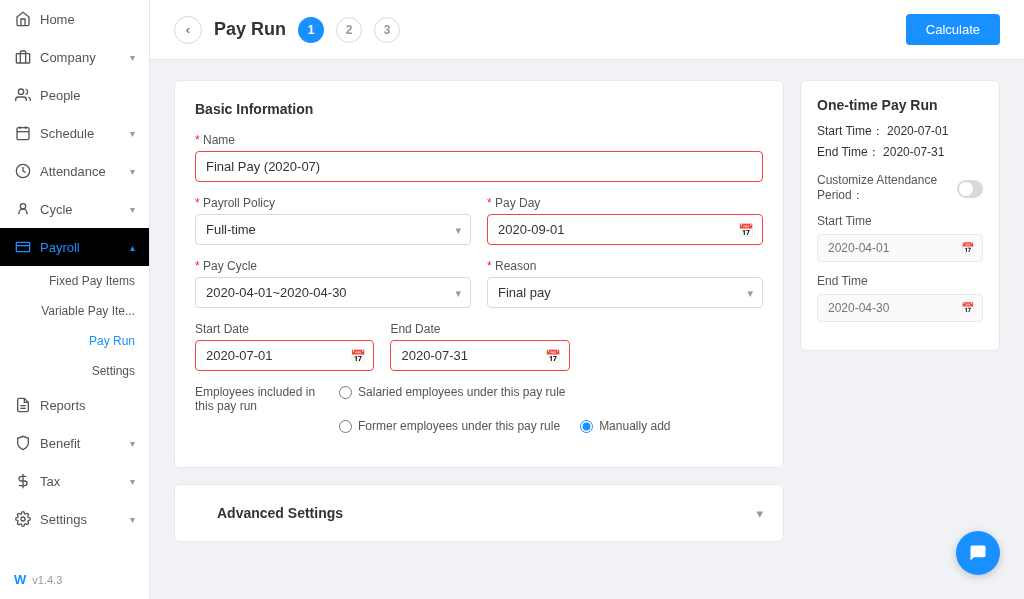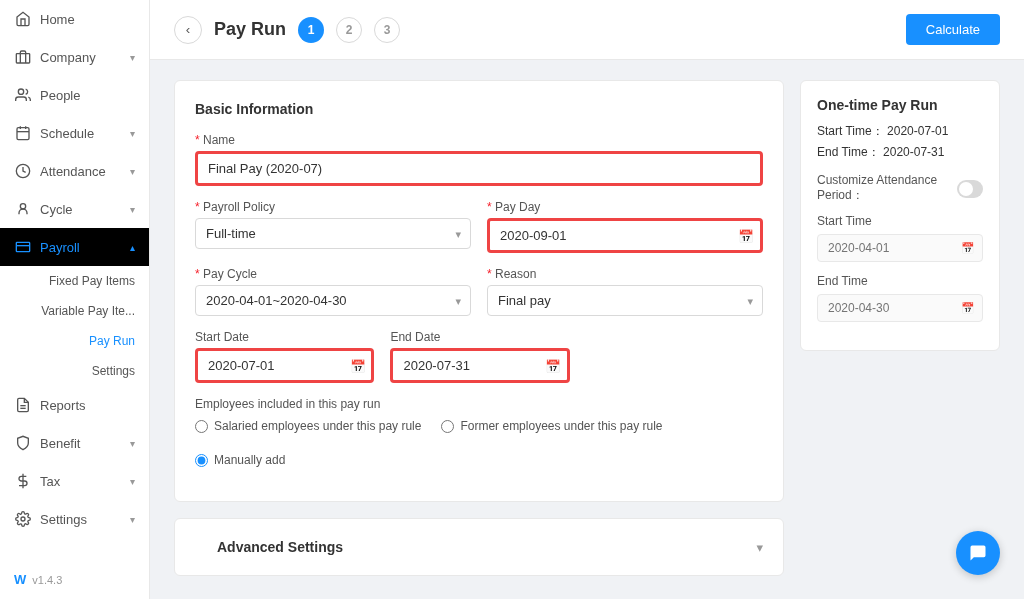--- a/index.html
+++ b/index.html
@@ -31,21 +31,21 @@
 
     
     .card { background: #fff; border-radius: 6px; border: 1px solid #e8e8e8; padding: 20px; }
     .card-title { font-size: 14px; font-weight: 600; color: #333; margin-bottom: 16px; }
 
     
     .form-row { display: flex; gap: 16px; margin-bottom: 14px; }
     .form-group { display: flex; flex-direction: column; gap: 4px; flex: 1; }
     .form-label { font-size: 12px; color: #555; }
     .form-label.required::before { content: '* '; color: #f5222d; }
-    .form-input { border: 3px solid #ef4444; border-radius: 4px; padding: 7px 10px; font-size: 13px; color: #333; background: #fff; outline: none; }
+    .form-input { border: 1px solid #ef4444; border-radius: 4px; padding: 7px 10px; font-size: 13px; color: #333; background: #fff; outline: none; }
     .form-select { border: 1px solid #d9d9d9; border-radius: 4px; padding: 7px 28px 7px 10px; font-size: 13px; color: #333; background: #fff; outline: none; appearance: none; width: 100%; cursor: pointer; position: relative; }
     .select-wrapper { position: relative; }
     .select-wrapper::after { content: '▾'; position: absolute; right: 10px; top: 50%; transform: translateY(-50%); color: #999; pointer-events: none; font-size: 11px; }
     .input-with-icon { position: relative; }
     .input-with-icon input { padding-right: 28px; width: 100%; }
     .input-with-icon .cal-icon { position: absolute; right: 8px; top: 50%; transform: translateY(-50%); color: #aaa; font-size: 13px; pointer-events: none; }
 
     
     .radio-group { display: flex; align-items: flex-start; gap: 20px; flex-wrap: wrap; }
     .radio-label { display: flex; align-items: center; gap: 6px; cursor: pointer; font-size: 12px; color: #555; }
@@ -293,21 +293,21 @@
           </div>
           <div class="form-group" style="flex:0 0 calc(33% - 8px)">
             <label class="form-label">End Date</label>
             <div class="input-with-icon">
               <input class="form-input" type="text" value="2020-07-31" style="width: 100%;">
               <span class="cal-icon">📅</span>
             </div>
           </div>
         </div>
 
-        <div class="form-row" style="flex-direction:column;gap:8px">
+        <div class="form-row" style="flex-direction:row;gap:8px">
           <label class="form-label">Employees included in this pay run</label>
           <div class="radio-group">
             <label class="radio-label">
               <input type="radio" name="employees" value="salaried" style="">
               <span>Salaried employees under this pay rule</span>
             </label>
             <label class="radio-label">
               <input type="radio" name="employees" value="former" style="">
               <span>Former employees under this pay rule</span>
             </label>

